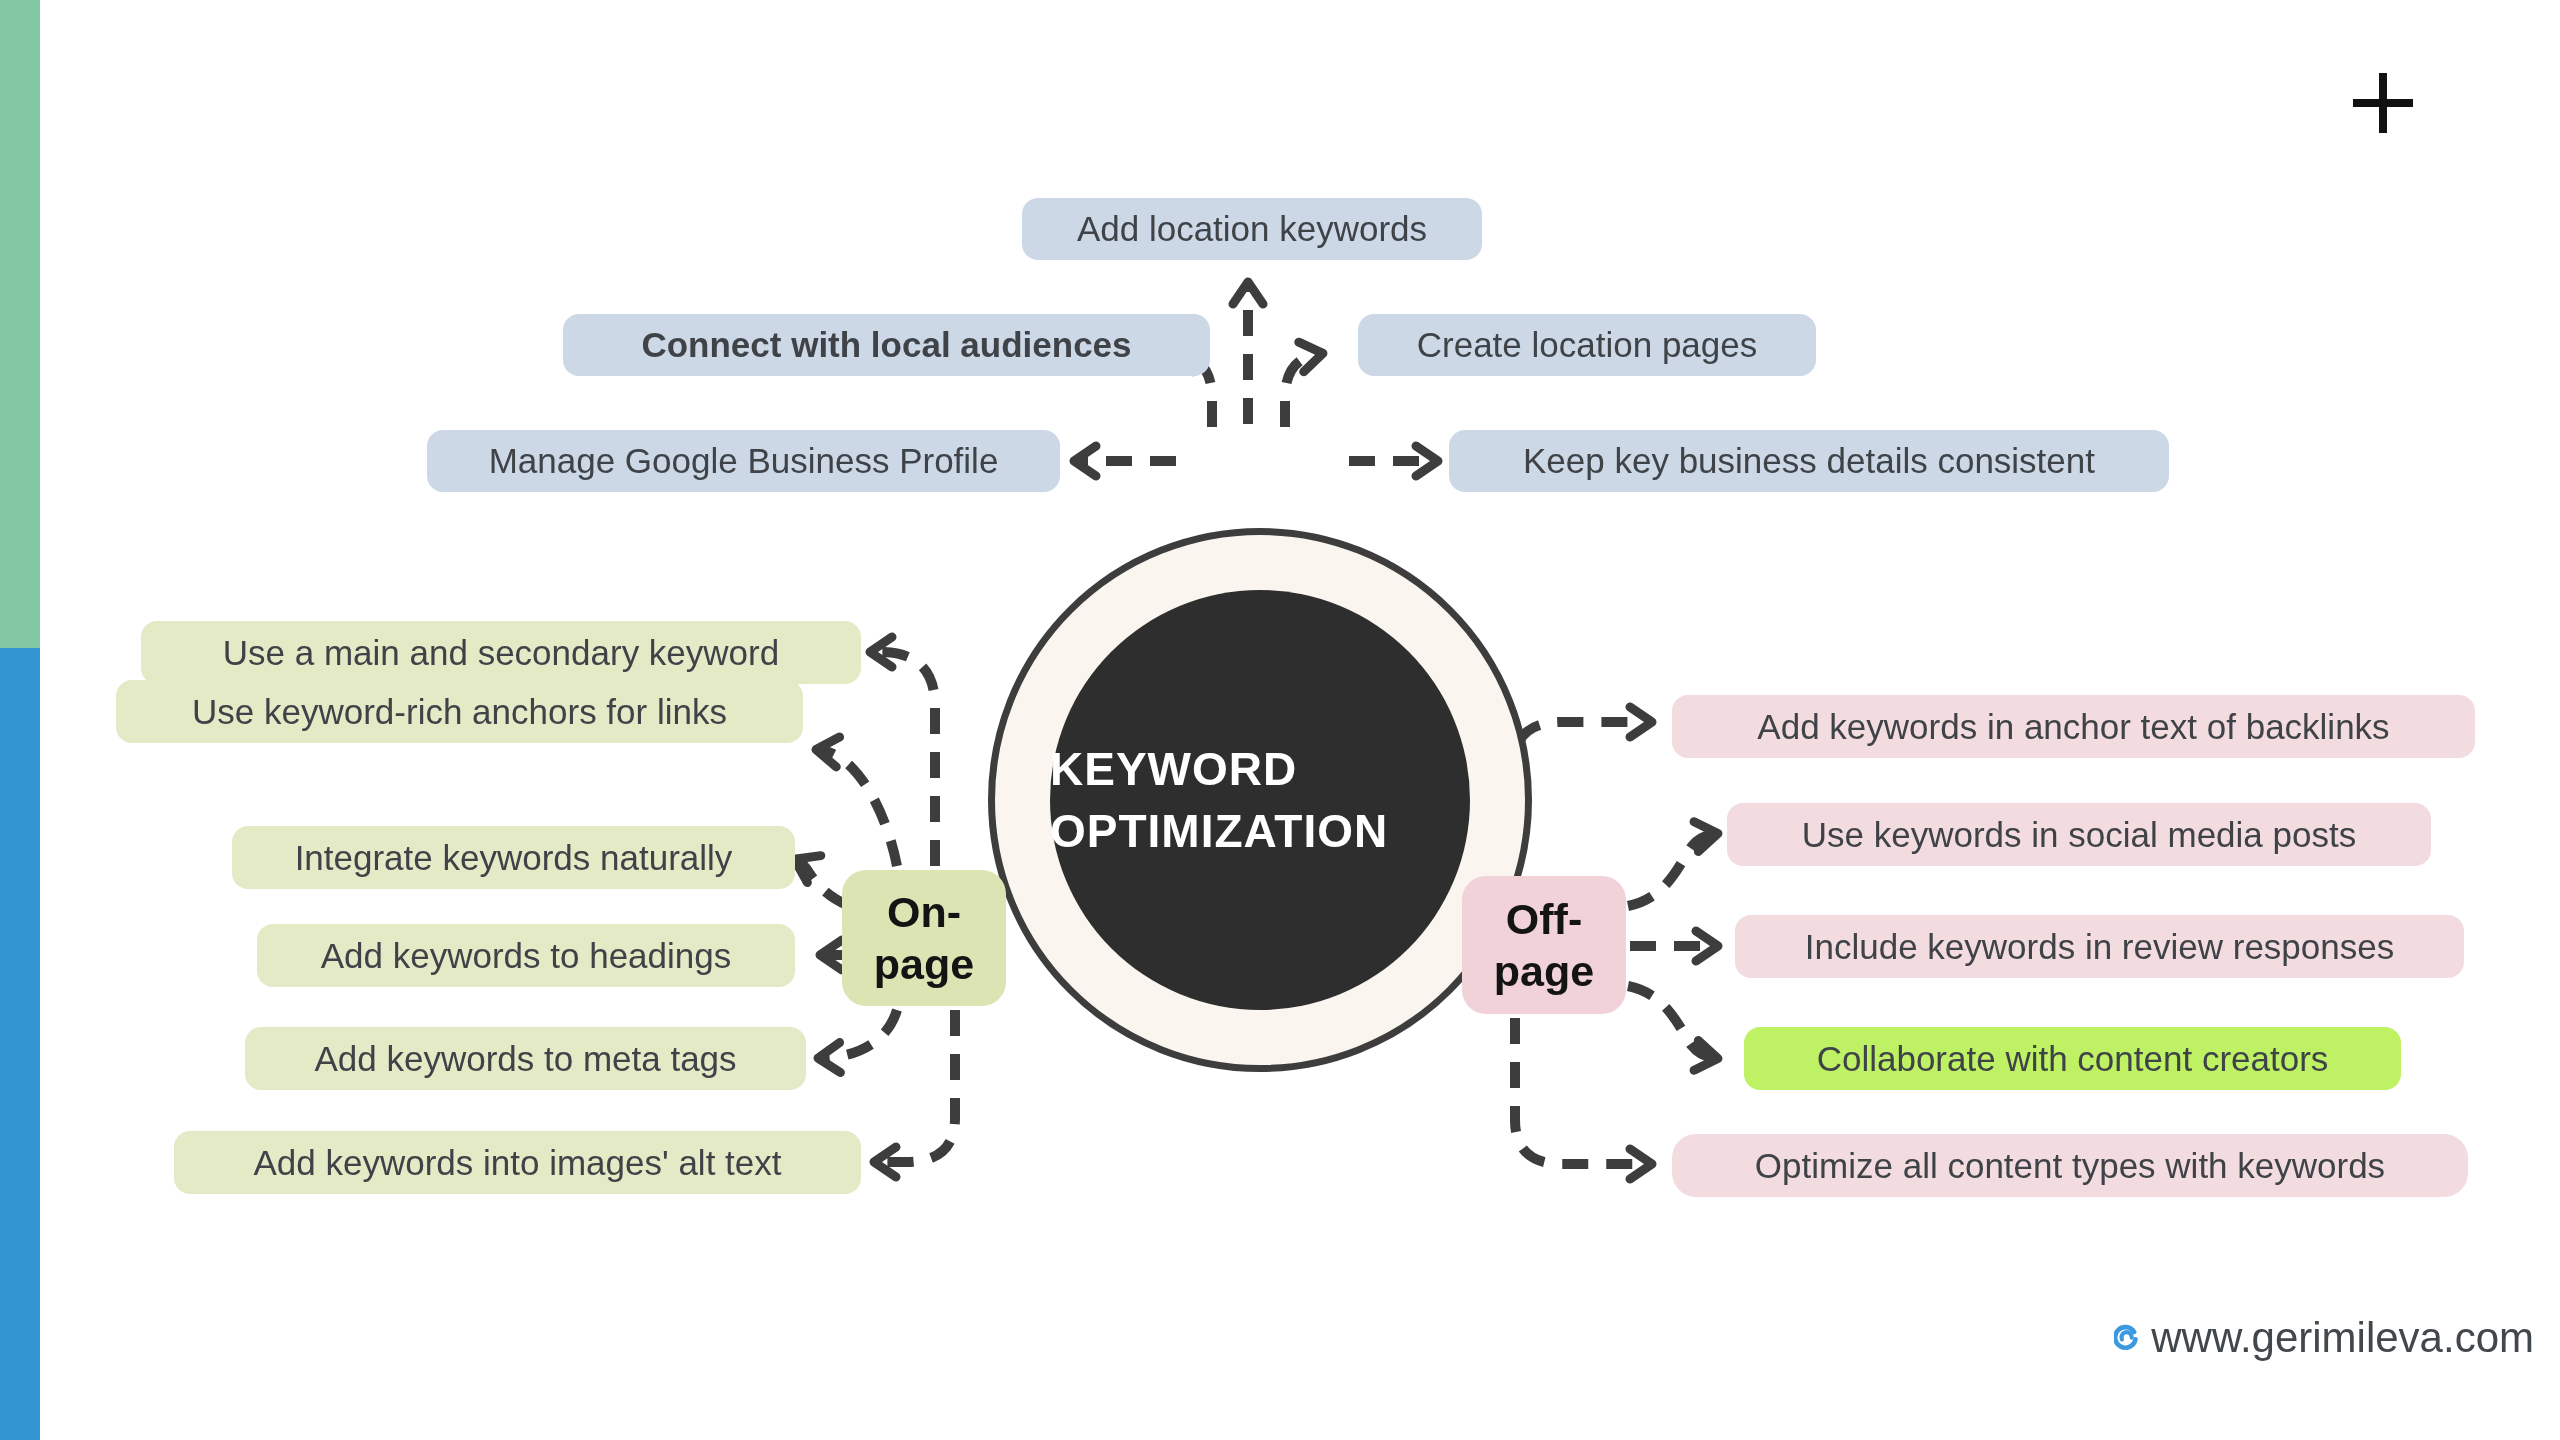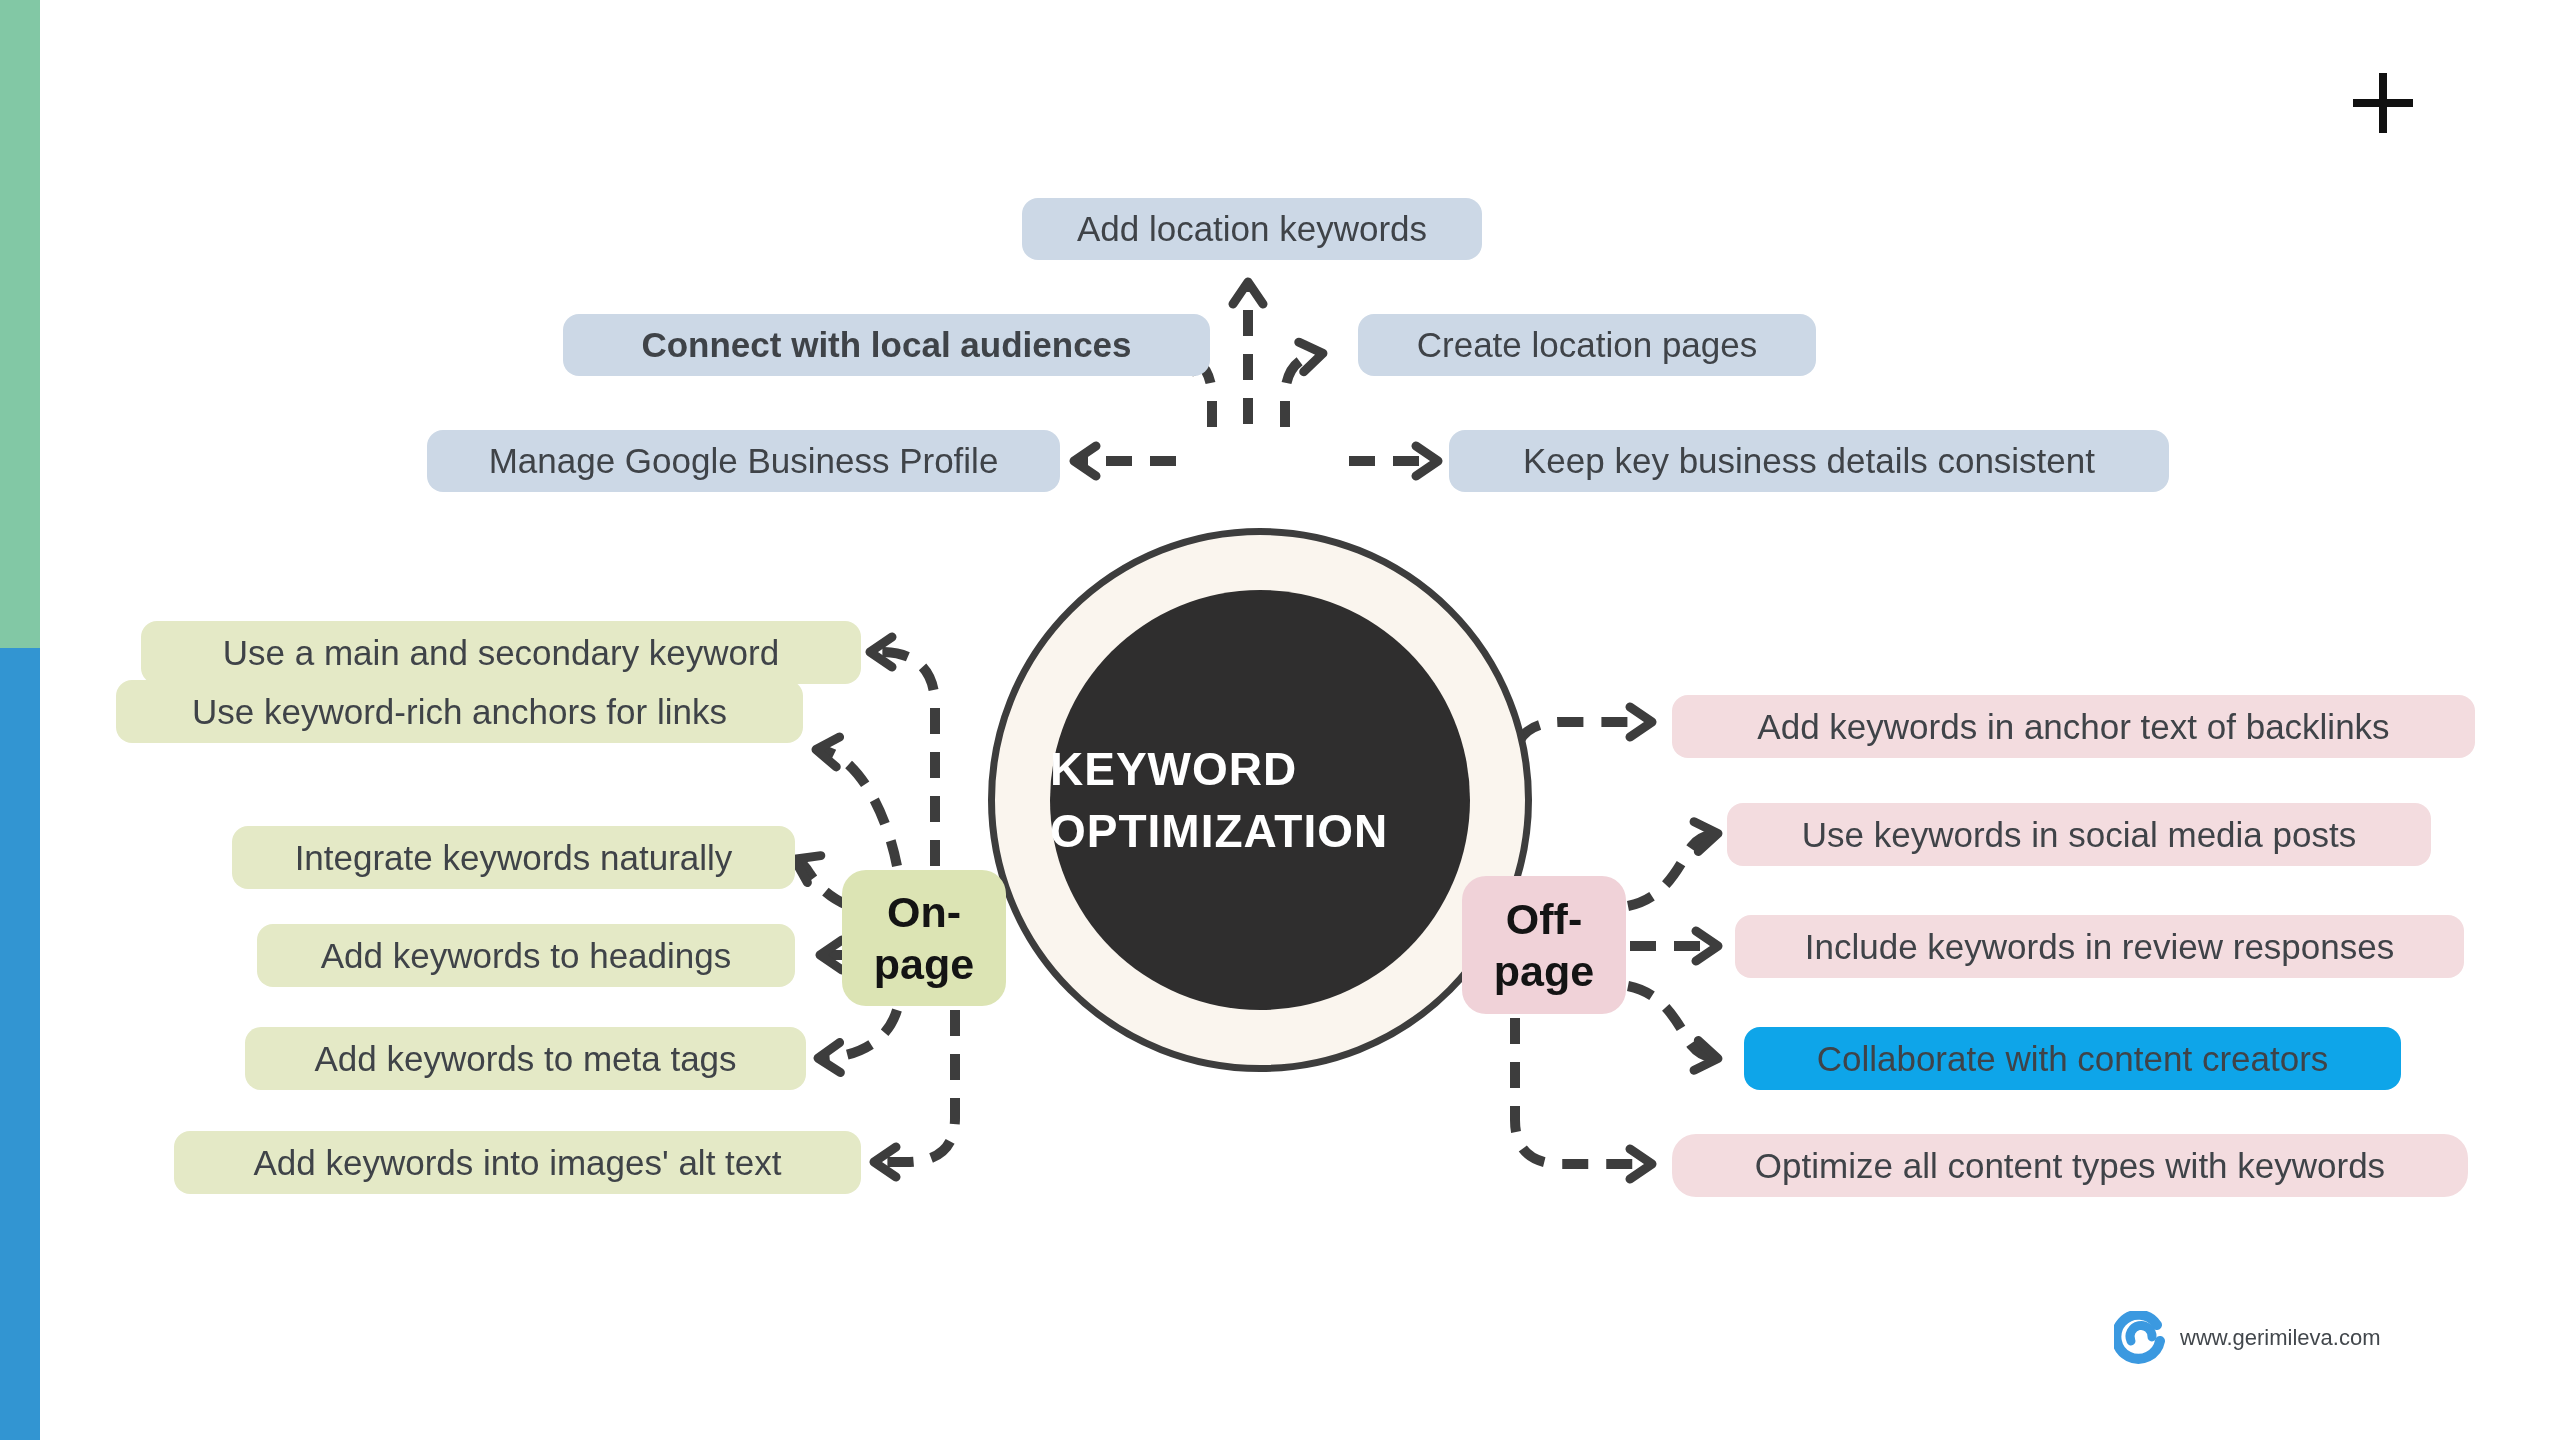--- a/index.html
+++ b/index.html
@@ -38,21 +38,21 @@
     display:flex;flex-direction:column;align-items:center;justify-content:center;
     font-size:43px;font-weight:bold;color:#141414;line-height:1.22;text-align:center;
   }
 
   .plus{position:absolute;left:2348px;top:68px;width:70px;height:70px;}
 
   .footer{
     position:absolute;left:2114px;top:1308px;width:420px;height:60px;
     display:flex;align-items:center;gap:12px;
   }
-  .footer-text{font-size:22px;color:#42474c;white-space:nowrap;}
+  .footer-text{font-size:42px;color:#42474c;white-space:nowrap;}
 </style>
 </head>
 <body>
 
 <div class="canvas">
 
   <div class="bar top" style="background-color: rgb(130, 200, 165);"></div>
   <div class="bar bottom" style="background-color: rgb(50, 149, 210);"></div>
 
   <svg class="plus" viewBox="0 0 70 70">
@@ -113,21 +113,21 @@
   <div class="node tall" style="left: 141px; top: 621px; width: 720px; background-color: rgb(228, 233, 198);">Use a main and secondary keyword</div>
   <div class="node tall" style="left: 116px; top: 680px; width: 687px; background-color: rgb(228, 233, 198);">Use keyword-rich anchors for links</div>
   <div class="node tall" style="left: 232px; top: 826px; width: 563px; background-color: rgb(228, 233, 198);">Integrate keywords naturally</div>
   <div class="node tall" style="left: 257px; top: 924px; width: 538px; background-color: rgb(228, 233, 198);">Add keywords to headings</div>
   <div class="node tall" style="left: 245px; top: 1027px; width: 561px; background-color: rgb(228, 233, 198);">Add keywords to meta tags</div>
   <div class="node tall" style="left: 174px; top: 1131px; width: 687px; background-color: rgb(228, 233, 198);">Add keywords into images' alt text</div>
 
   <div class="node tall" style="left: 1672px; top: 695px; width: 803px; background-color: rgb(243, 220, 223);">Add keywords in anchor text of backlinks</div>
   <div class="node tall" style="left: 1727px; top: 803px; width: 704px; background-color: rgb(243, 220, 223);">Use keywords in social media posts</div>
   <div class="node tall" style="left: 1735px; top: 915px; width: 729px; background-color: rgb(243, 220, 223);">Include keywords in review responses</div>
-  <div class="node tall" style="left: 1744px; top: 1027px; width: 657px; background-color: #0ea5e9;">Collaborate with content creators</div>
+  <div class="node tall" style="left: 1744px; top: 1027px; width: 657px; background-color: #bef264;">Collaborate with content creators</div>
   <div class="node tall" style="left: 1672px; top: 1134px; width: 796px; background-color: rgb(243, 220, 223); border-radius: 24px;">Optimize all content types with keywords</div>
 
   <div class="footer">
     <svg width="54" height="54" viewBox="0 0 54 54">
       <path d="M43,14 A22,22 0 1 0 46,30" fill="none" stroke="#3b99e0" stroke-width="10" stroke-linecap="round"></path>
       <path d="M17,30 A11,11 0 1 1 38,26" fill="none" stroke="#3b99e0" stroke-width="9" stroke-linecap="round"></path>
     </svg>
     <span class="footer-text">www.gerimileva.com</span>
   </div>
 

